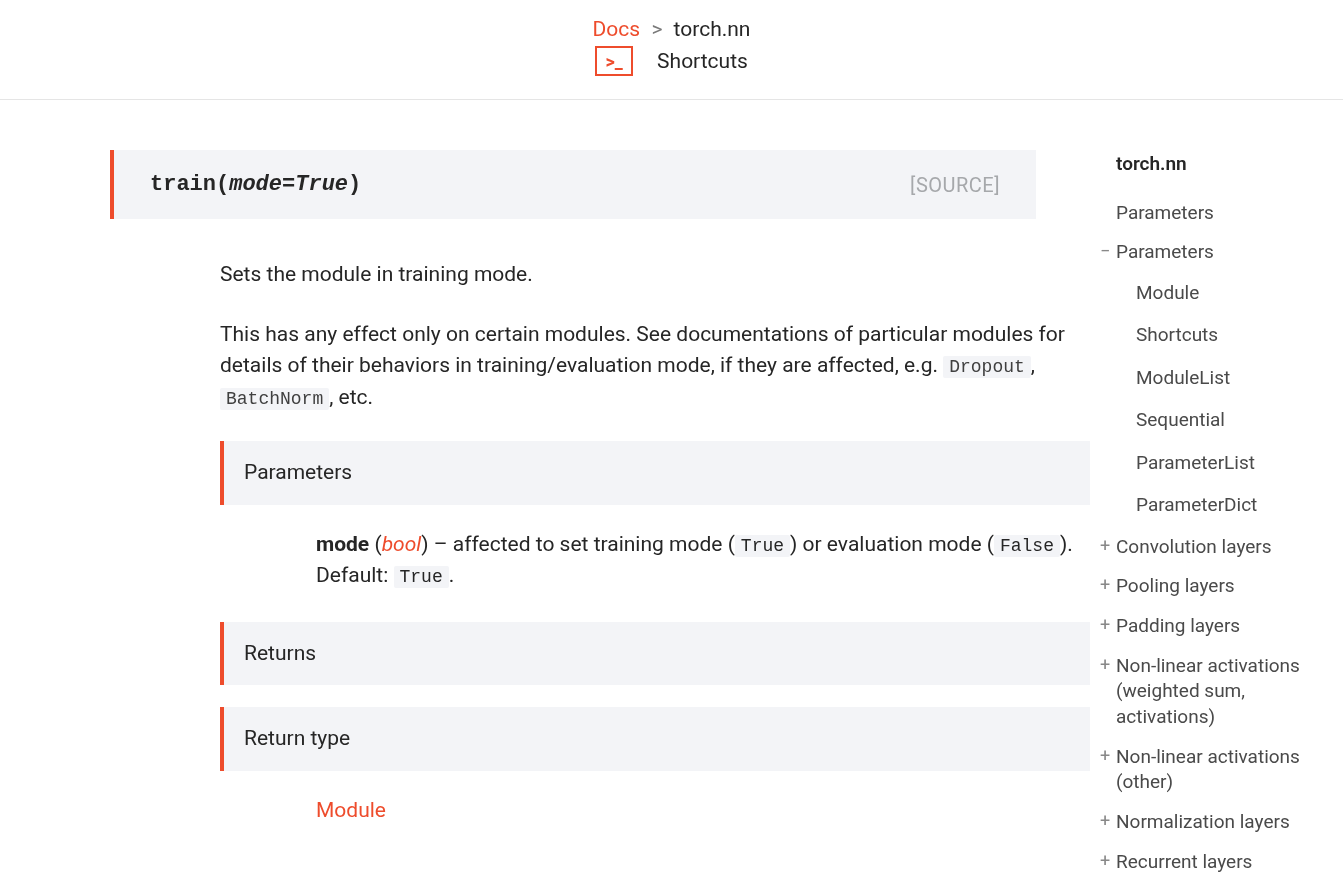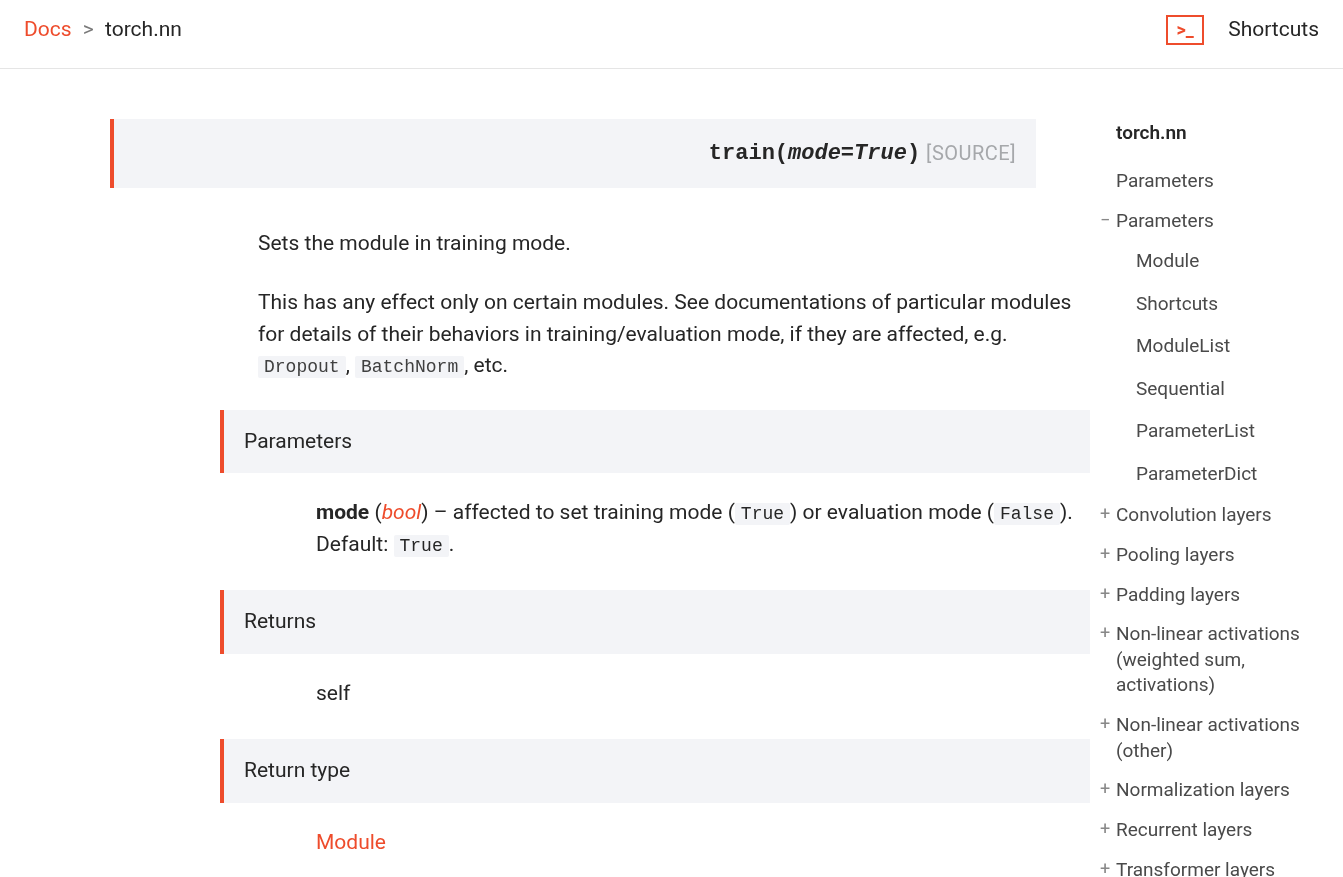--- a/index.html
+++ b/index.html
@@ -10,20 +10,21 @@
     line-height: 1.5;
     background: #fff;
   }
   .page { width: 1343px; min-height: 877px; position: relative; }
   .topbar {
     display: flex;
     align-items: center;
     justify-content: space-between;
     padding: 14px 24px 22px 24px;
     border-bottom: 1px solid #e5e5e5;
+    flex-direction: column;
   }
   .breadcrumb { font-size: 21px; }
   .breadcrumb .link { color: #ee4c2c; cursor: pointer; }
   .breadcrumb .sep { color: #7a7a7a; margin: 0 6px; }
   .breadcrumb .current { color: #262626; }
   .shortcuts {
     display: flex;
     align-items: center;
     gap: 24px;
     font-size: 21px;
@@ -77,24 +78,24 @@
     padding-top: 7px;
     padding-bottom: 7px;
     color: #4a4a4a;
     cursor: pointer;
     font-size: 19px;
   }
   
   .sig-wrap {
     border-left: 4px solid #ee4c2c;
     background: #f3f4f7;
-    padding: 18px 20px;
-    display: flex;
-    align-items: center;
-    justify-content: flex-end;
+    padding: 18px 36px;
+    display: flex;
+    align-items: center;
+    justify-content: space-between;
     margin-bottom: 40px;
     width: 926px;
     gap: 6px;
   }
   .sig {
     font-family: "SFMono-Regular", Consolas, "Liberation Mono", Menlo, monospace;
     font-size: 22px;
     font-weight: 600;
     color: #262626;
   }
@@ -104,21 +105,21 @@
     font-size: 20px;
     letter-spacing: 0.5px;
     cursor: pointer;
   }
   .desc-block {
     padding-left: 110px;
     width: 980px;
     font-size: 21px;
     color: #262626;
   }
-  .desc-p { margin-bottom: 28px; margin-left: 38px; }
+  .desc-p { margin-bottom: 28px; }
   .code-inline {
     font-family: "SFMono-Regular", Consolas, "Liberation Mono", Menlo, monospace;
     background: #f3f4f7;
     padding: 1px 6px;
     font-size: 18px;
     border-radius: 2px;
   }
   .code-link { color: #404040; }
   .section-head {
     border-left: 4px solid #ee4c2c;
@@ -169,21 +170,20 @@
       <p class="desc-p">
         <span>This has any effect only on certain modules. See documentations of particular modules for details of their behaviors in training/evaluation mode, if they are affected, e.g. </span><span class="code-inline code-link">Dropout</span><span>, </span><span class="code-inline code-link">BatchNorm</span><span>, etc.</span>
       </p>
 
       <div class="section-head">Parameters</div>
       <div class="section-body">
         <span class="param-name">mode</span><span> (</span><span class="type-link">bool</span><span>) – affected to set training mode (</span><span class="code-inline">True</span><span>) or evaluation mode (</span><span class="code-inline">False</span><span>). Default: </span><span class="code-inline">True</span><span>.</span>
       </div>
 
       <div class="section-head">Returns</div>
-      <div class="section-body">self</div>
 
       <div class="section-head">Return type</div>
       <div class="section-body">
         <span class="ret-link">Module</span>
       </div>
     </div>
 
   </div>
 
   <div class="sidebar">

